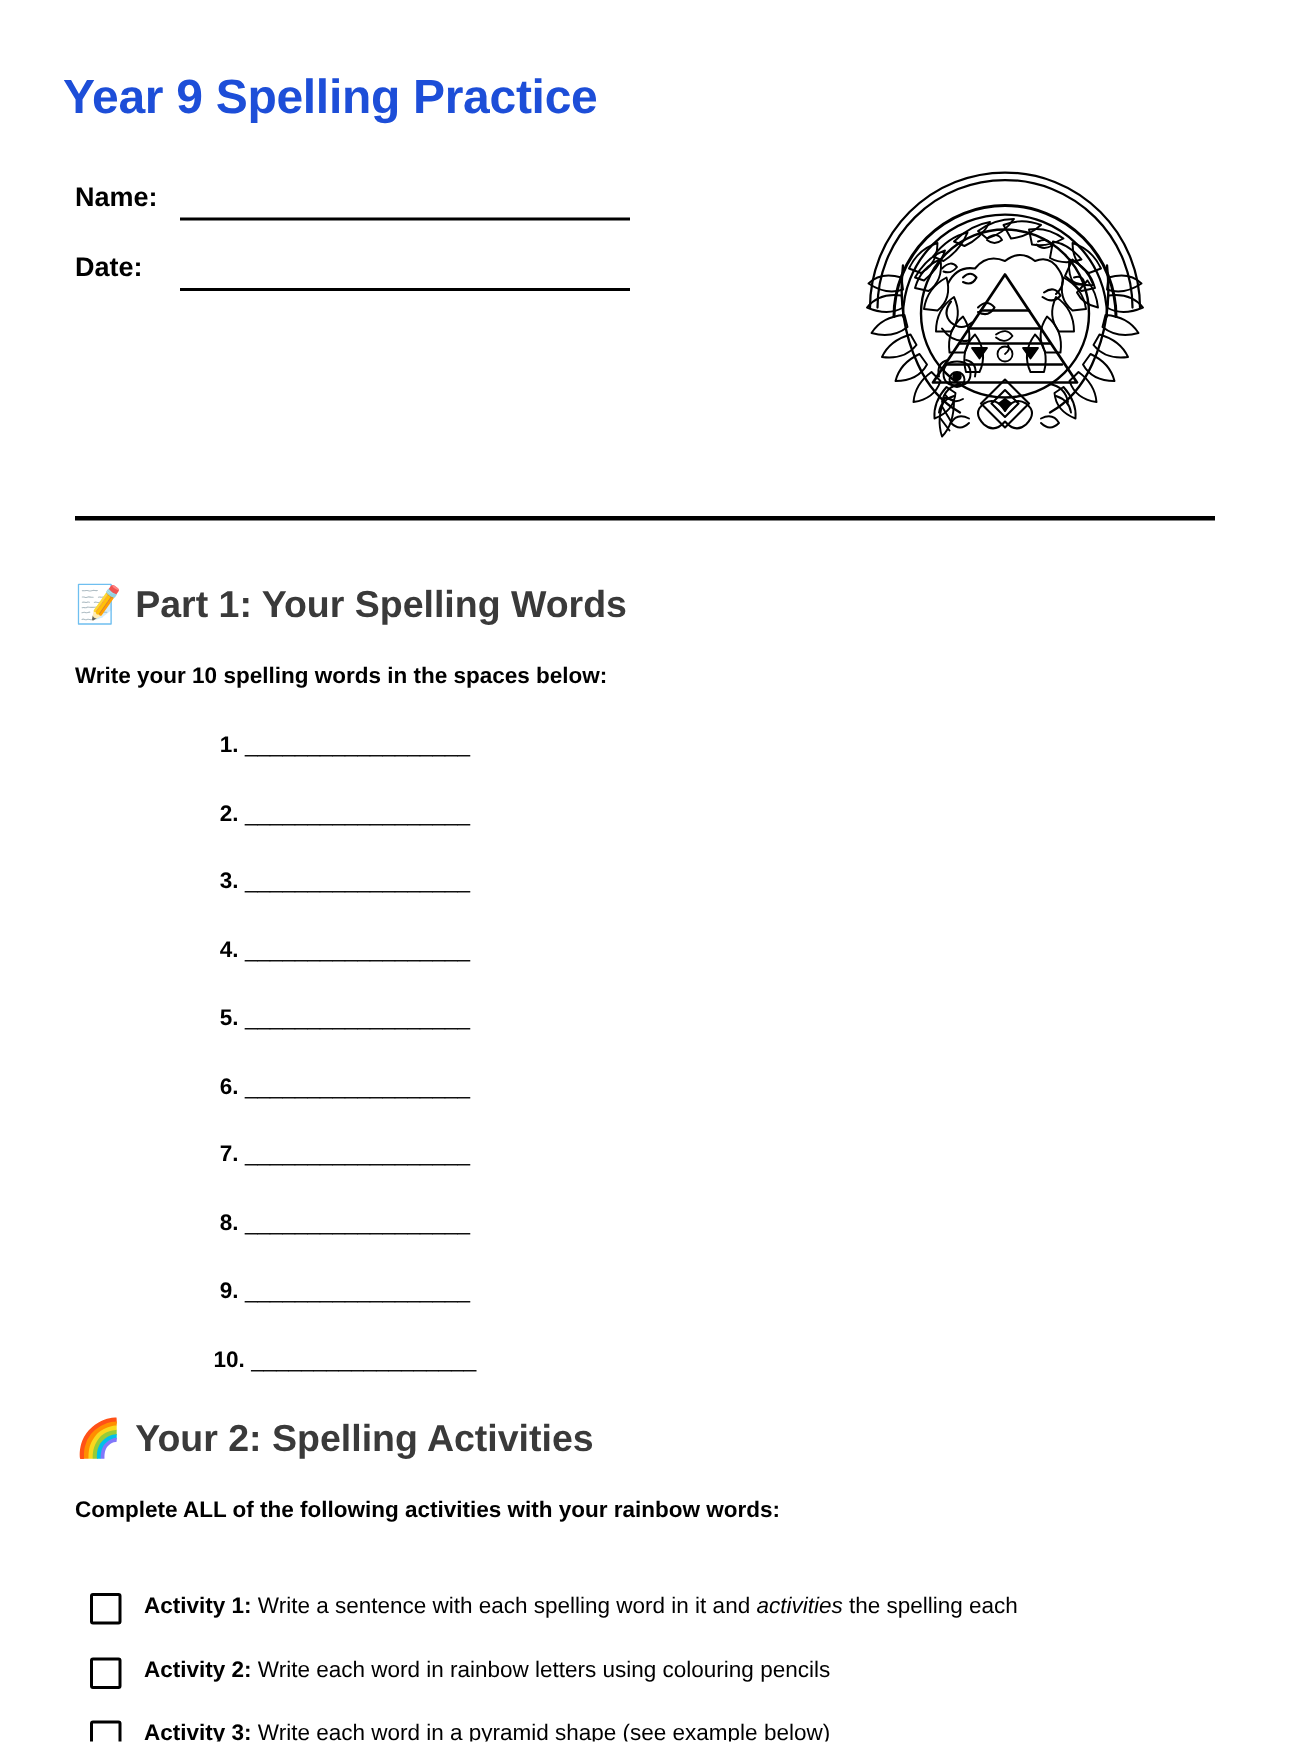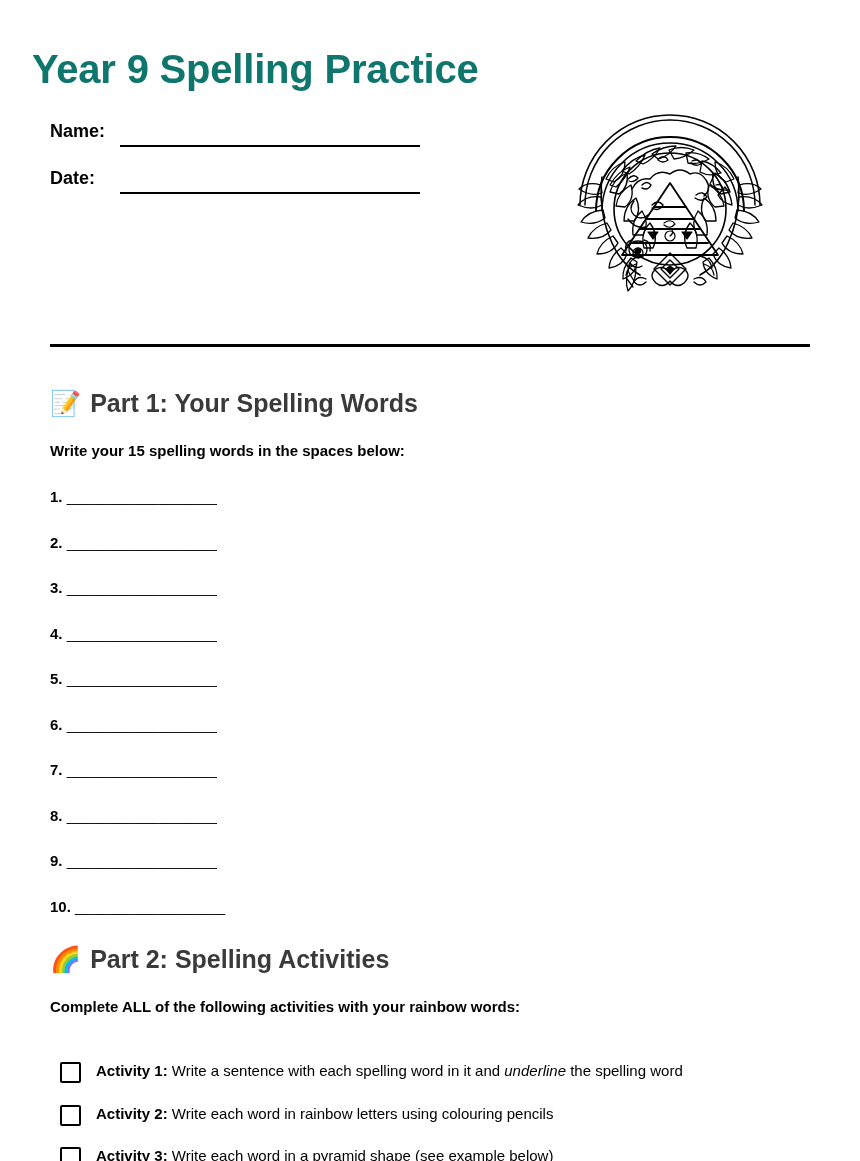--- a/index.html
+++ b/index.html
@@ -20,25 +20,25 @@
   .page {
     position: absolute;
     left: 0; top: 0;
     width: 860px;
     height: 1161px;
   }
 
   
   .doc-title {
     position: absolute;
-    left: 32px;
+    left: 42px;
     top: 48px;
-    font-size: 40px;
-    font-weight: bold;
-    color: #0f766e;
+    font-size: 32px;
+    font-weight: bold;
+    color: #1d4ed8;
     letter-spacing: -0.2px;
     line-height: 1.05;
     white-space: nowrap;
   }
 
   .field-row {
     position: absolute;
     left: 50px;
     height: 22px;
   }
@@ -118,20 +118,21 @@
   }
   .section-sub.p1 { top: 442px; }
   .section-sub.p2 { top: 998px; }
 
   
   .word-list {
     position: absolute;
     left: 50px;
     top: 487px;
     width: 360px;
+    text-align: center;
   }
   .word-item {
     height: 45.5px;
     font-size: 15px;
     color: #000;
     white-space: nowrap;
     line-height: 20px;
   }
   .word-num {
     font-weight: bold;
@@ -319,21 +320,21 @@
       </g>
     </svg>
   </div>
 
   <div class="divider"></div>
 
   <div class="section-head p1">
     <span class="section-emoji">📝</span>
     <span class="section-title">Part 1: Your Spelling Words</span>
   </div>
-  <div class="section-sub p1">Write your 15 spelling words in the spaces below:</div>
+  <div class="section-sub p1">Write your 10 spelling words in the spaces below:</div>
 
   <div class="word-list">
     <div class="word-item">
       <span class="word-num">1.</span>
       <span class="word-blank">__________________</span>
     </div>
     <div class="word-item">
       <span class="word-num">2.</span>
       <span class="word-blank">__________________</span>
     </div>
@@ -366,29 +367,29 @@
       <span class="word-blank">__________________</span>
     </div>
     <div class="word-item">
       <span class="word-num">10.</span>
       <span class="word-blank">__________________</span>
     </div>
   </div>
 
   <div class="section-head p2">
     <span class="section-emoji">🌈</span>
-    <span class="section-title">Part 2: Spelling Activities</span>
+    <span class="section-title">Your 2: Spelling Activities</span>
   </div>
   <div class="section-sub p2">Complete ALL of the following activities with your rainbow words:</div>
 
   <div class="activity-list">
     <div class="activity-row">
       <span class="activity-checkbox"></span>
       <span class="activity-text">
-        <span class="activity-name">Activity 1:</span><span class="activity-desc"> Write a sentence with each spelling word in it and </span><span class="activity-desc ital">underline</span><span class="activity-desc"> the spelling word</span>
+        <span class="activity-name">Activity 1:</span><span class="activity-desc"> Write a sentence with each spelling word in it and </span><span class="activity-desc ital">activities</span><span class="activity-desc"> the spelling each</span>
       </span>
     </div>
     <div class="activity-row">
       <span class="activity-checkbox"></span>
       <span class="activity-text">
         <span class="activity-name">Activity 2:</span><span class="activity-desc"> Write each word in rainbow letters using colouring pencils</span>
       </span>
     </div>
     <div class="activity-row">
       <span class="activity-checkbox"></span>

